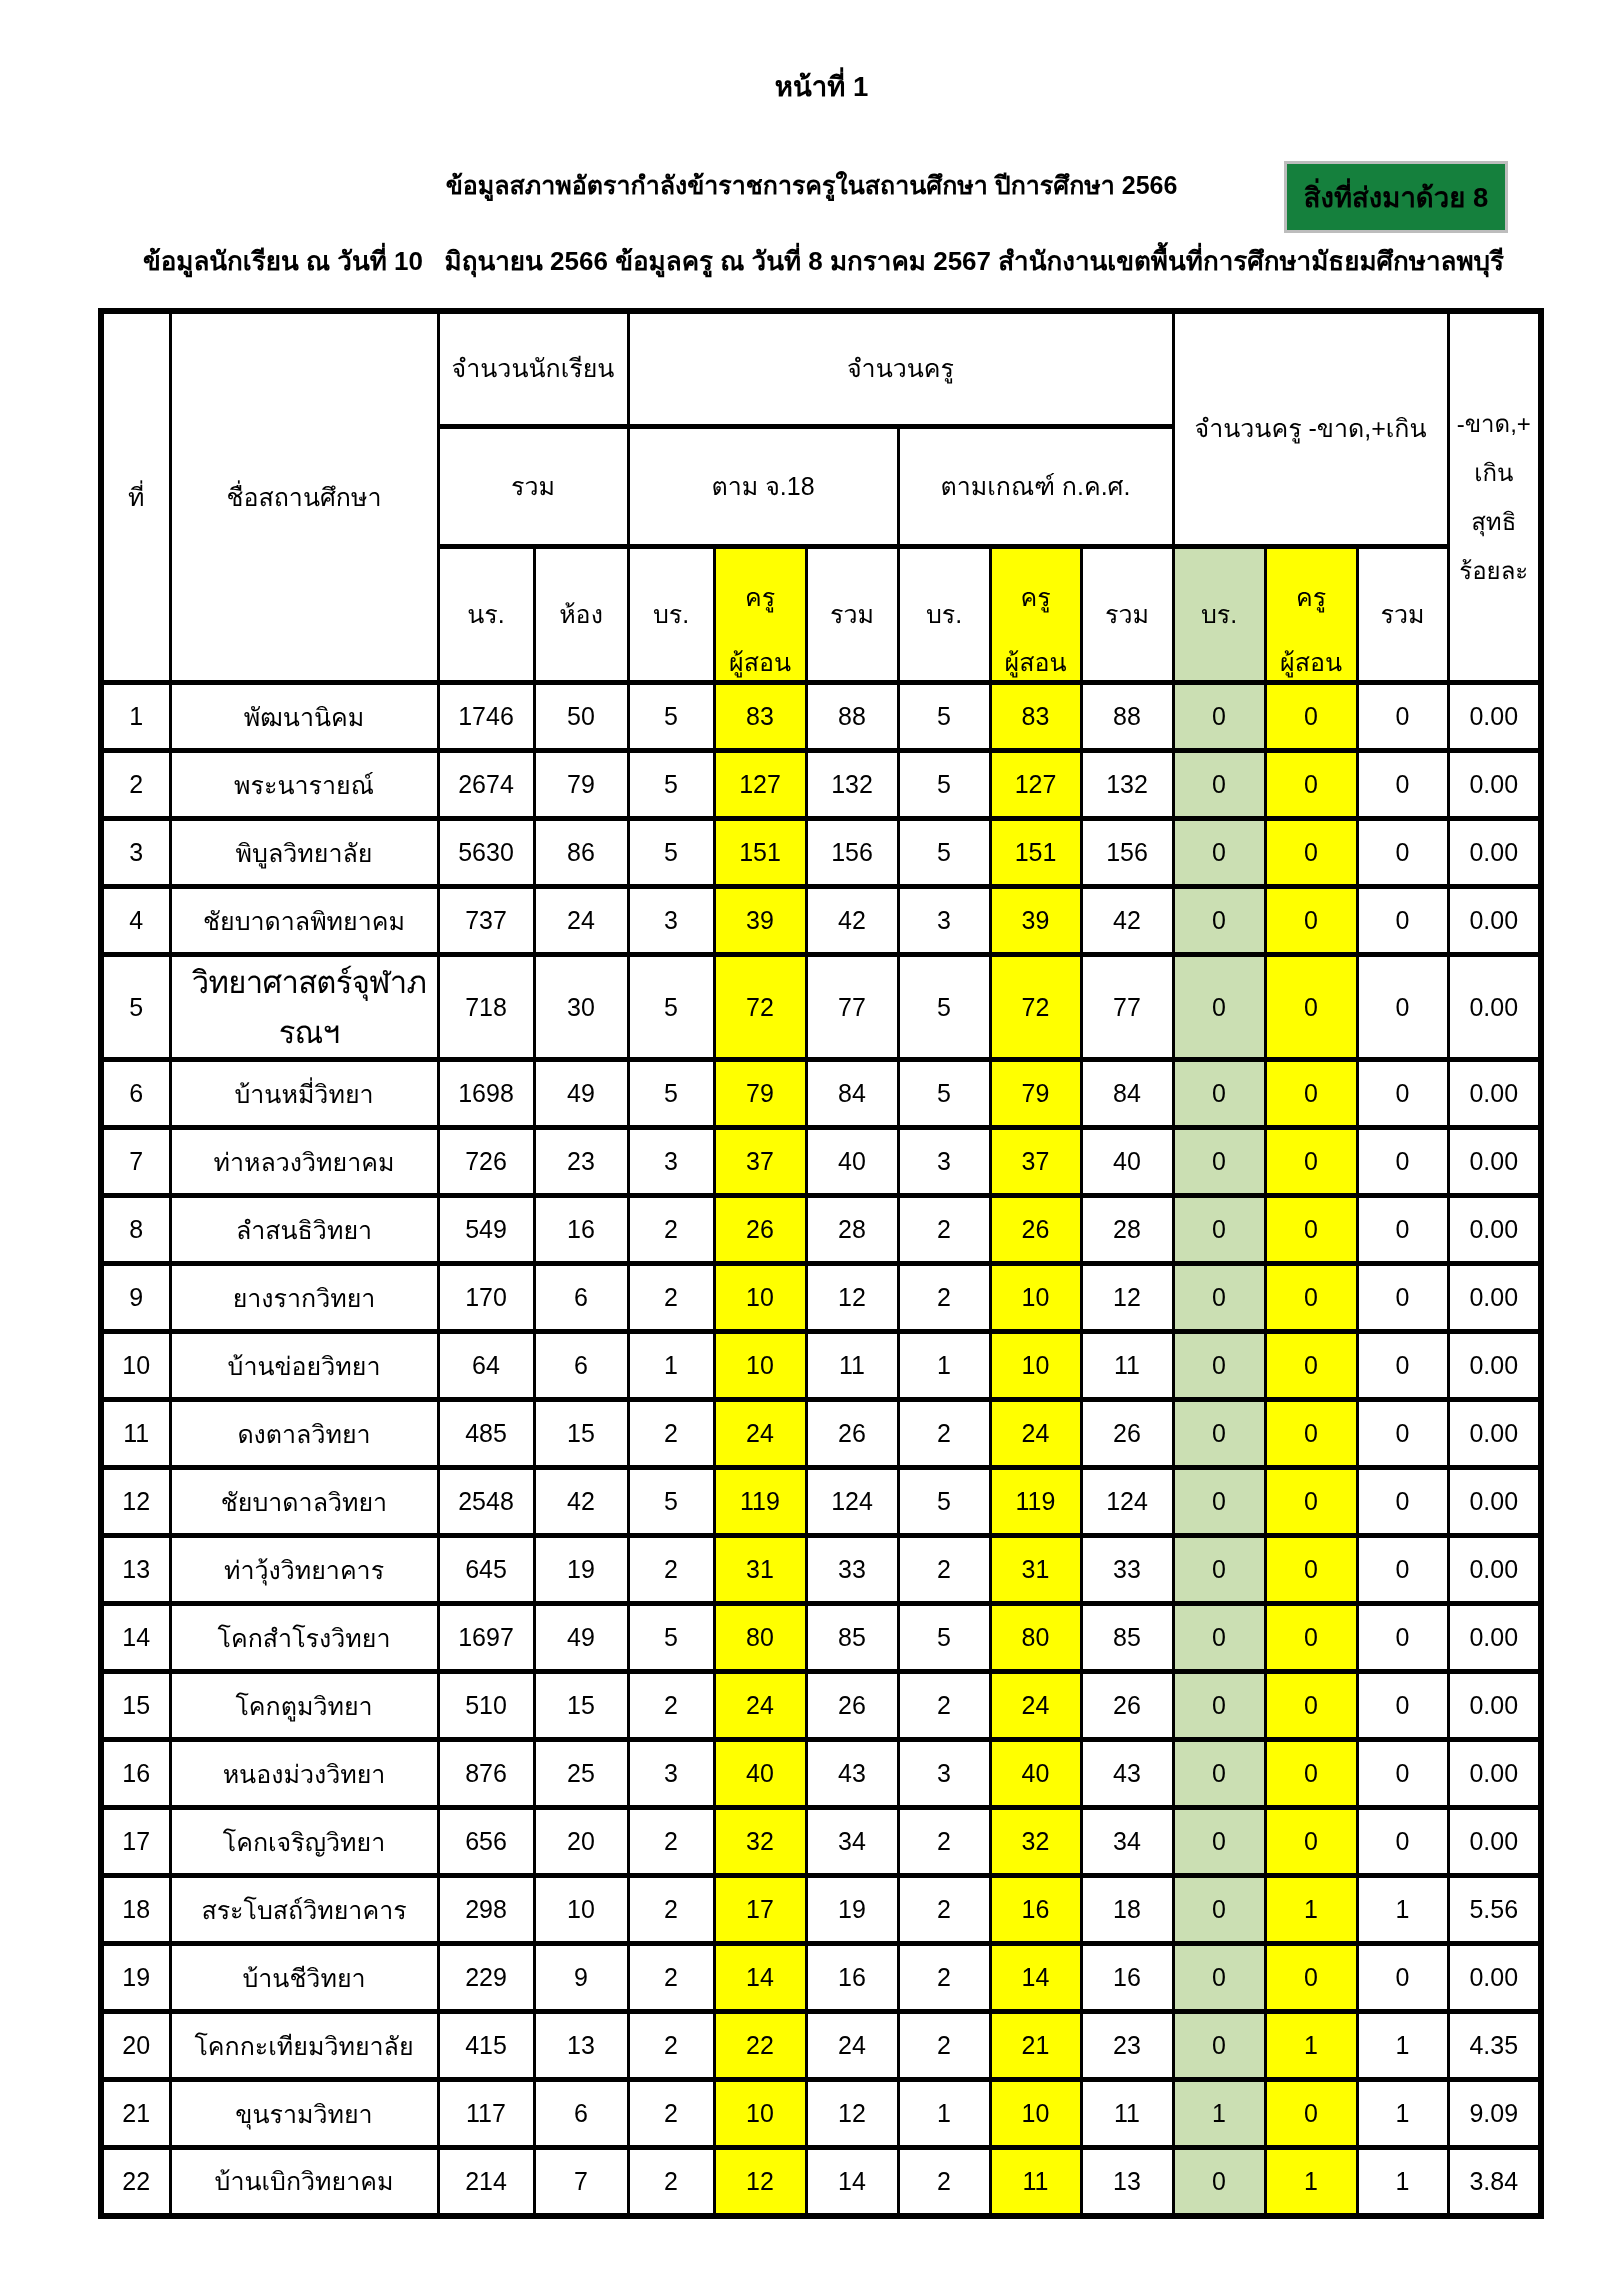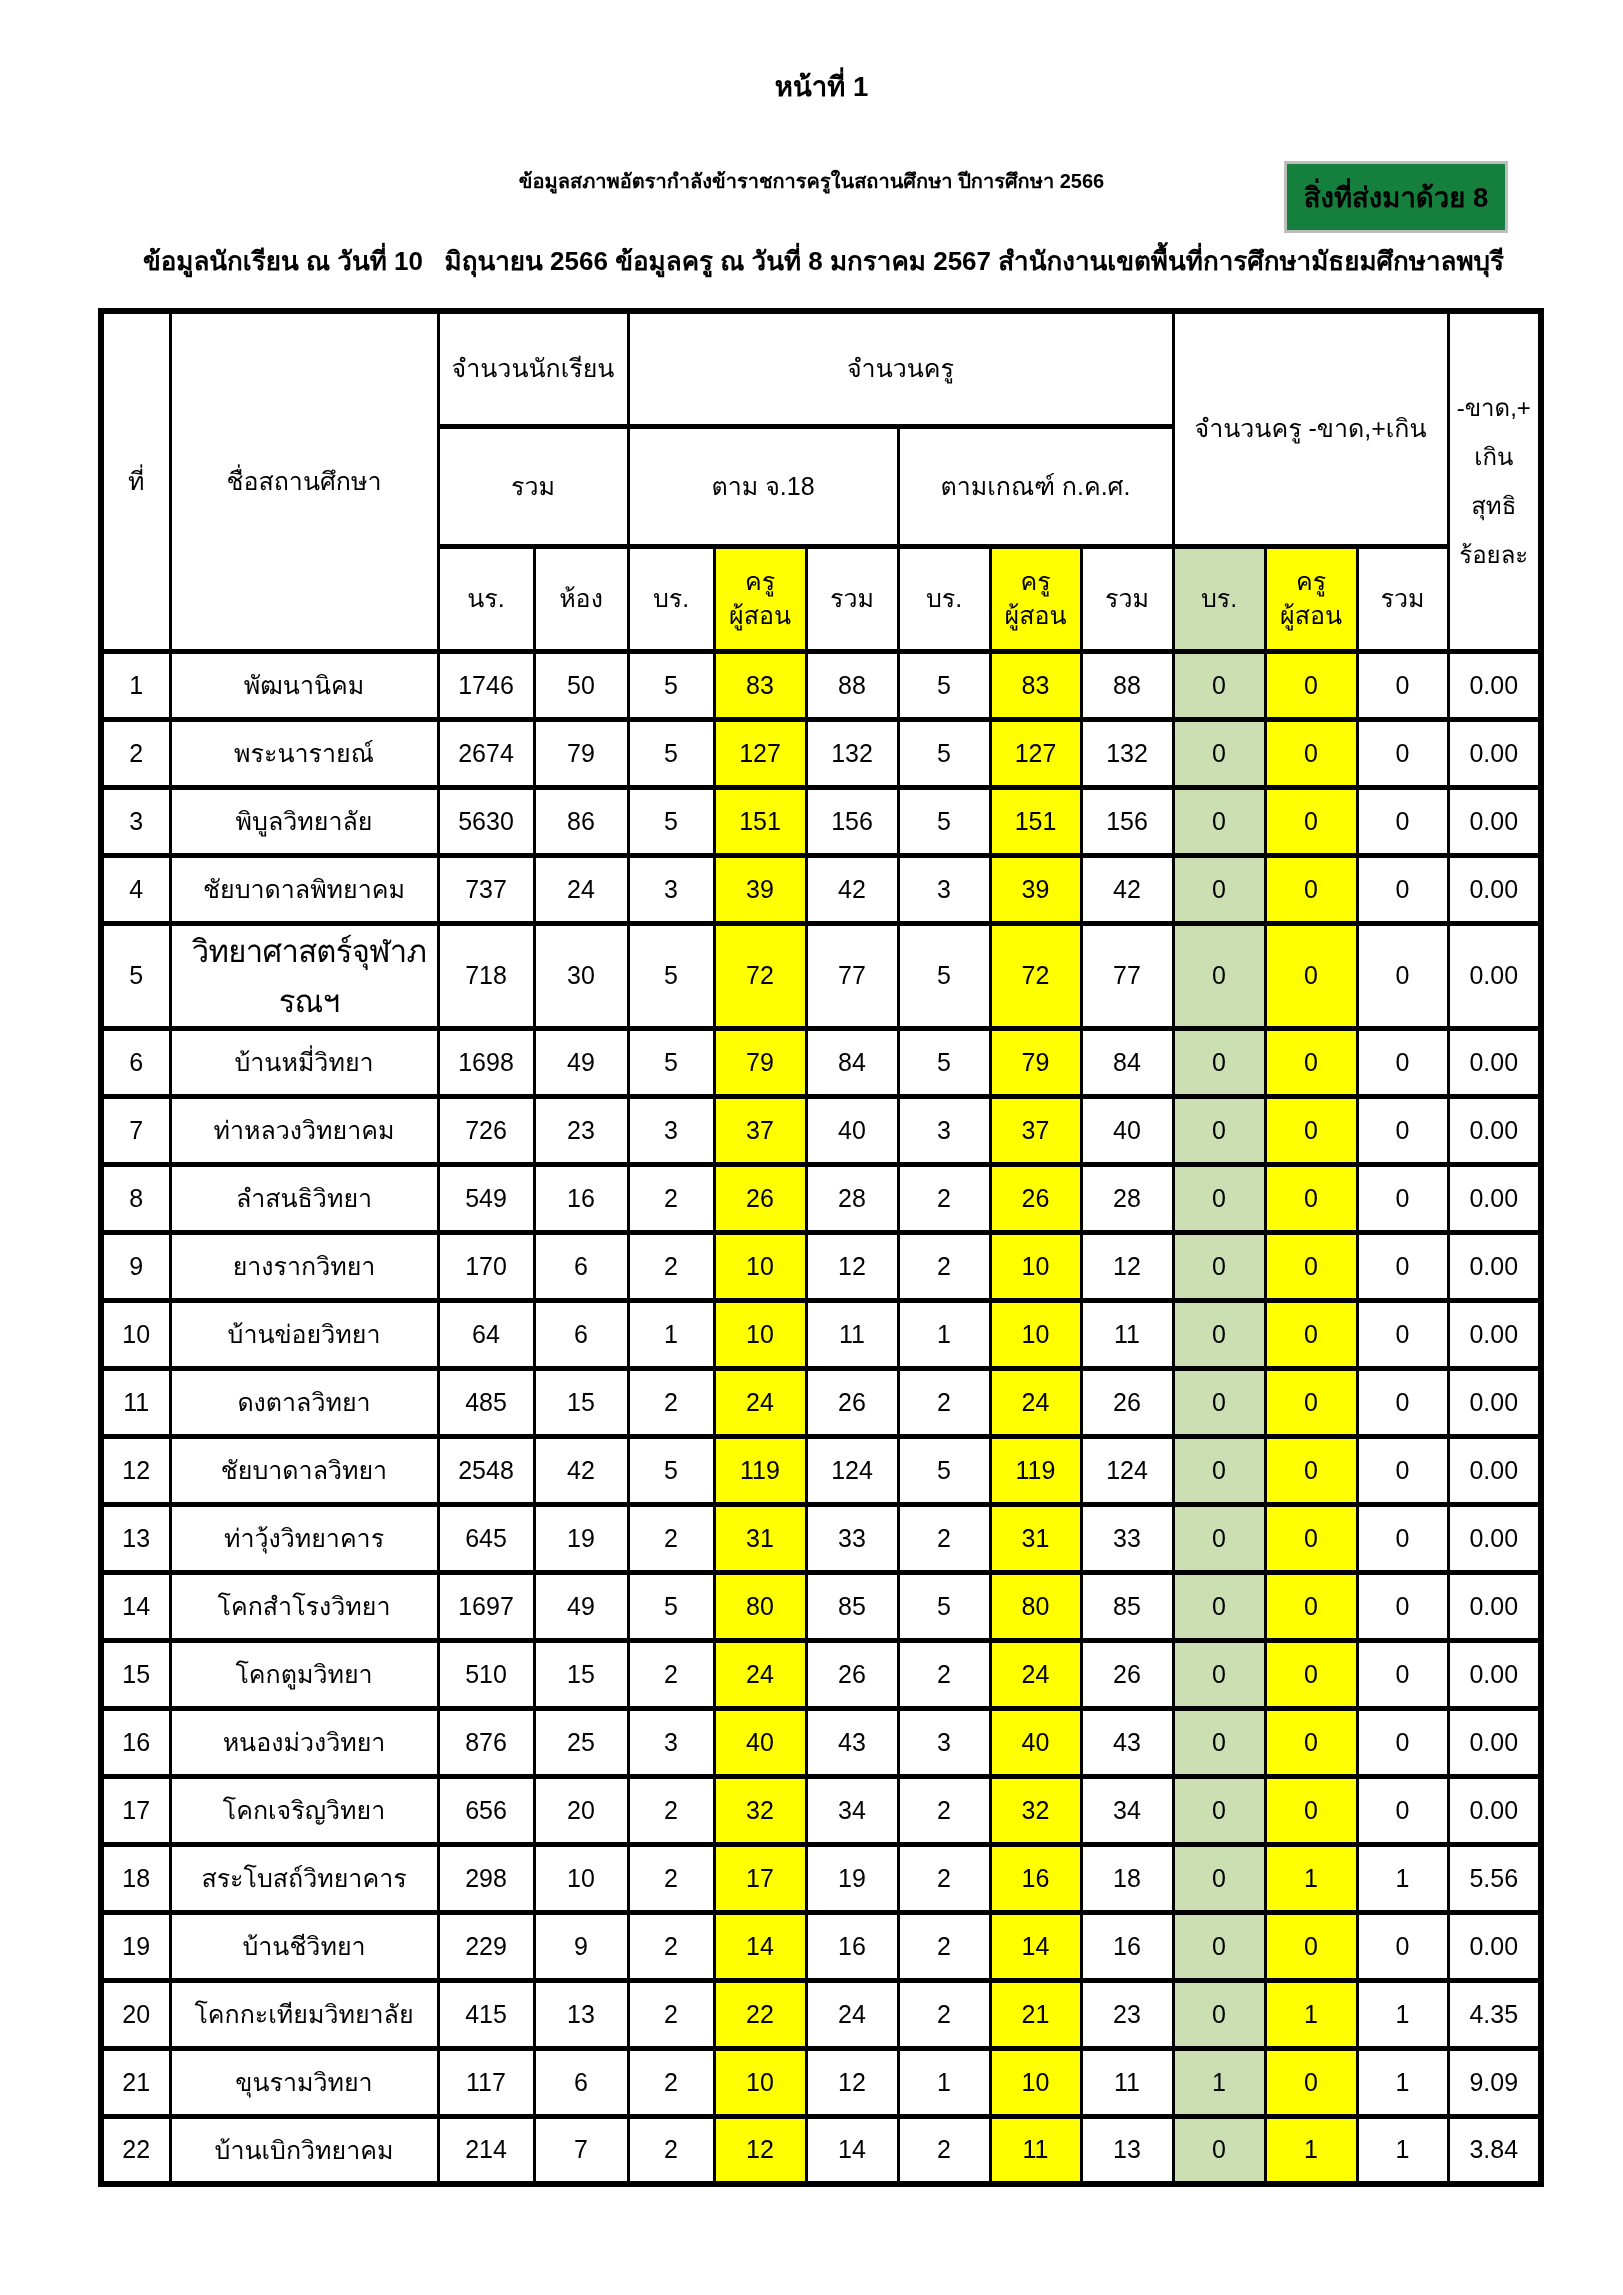--- a/index.html
+++ b/index.html
@@ -7,21 +7,21 @@
   body {
     width:1623px; height:2295px; background:#ffffff; position:relative;
     font-family:"Liberation Sans", sans-serif; color:#000;
   }
   .page-label {
     position:absolute; top:64px; left:0; width:1623px;
     text-align:center; font-size:27.5px; font-weight:bold;padding-left:20px;
   }
   .doc-title {
     position:absolute; top:165px; left:0; width:1623px;
-    text-align:center; font-size:20px; font-weight:bold;
+    text-align:center; font-size:25px; font-weight:bold;
   }
   .attachment-box {
     position:absolute; top:161px; left:1284px; width:224px; height:72px;
     background:#15803d; border:3.9px solid #bdbdbd;
     display:flex; align-items:center; justify-content:center;
     font-size:27.5px; font-weight:bold;
   }
   .subtitle {
     position:absolute; top:240px; left:12px; width:1623px;
     text-align:center; font-size:26px; font-weight:bold; white-space:pre;
@@ -37,21 +37,21 @@
     font-weight:normal; font-size:25px; overflow:hidden;
   }
   thead th { font-size:24px; line-height:1.55; }
   tr.h1 { height:115px; } tr.h2 { height:120px; } tr.h3 { height:105px; }
   tbody tr { height:68px; }
   td.name { text-align:left; padding-left:7.9px; font-size:24px; }
   td.name.big { font-size:31px; padding-left:10px; letter-spacing:-0.7px; }
   .yellow { background:#FFFF00; }
   .green  { background:#CBDFB3; }
   .pct-head div { line-height:2.05; font-size:24px; }
-  .two-line div { line-height:1.35; }
+  .two-line div { line-height:1.35;margin-top:32px; }
 </style>
 </head>
 <body>
 
 <div class="page-label">หน้าที่ 1</div>
 
 <div class="doc-title">ข้อมูลสภาพอัตรากำลังข้าราชการครูในสถานศึกษา ปีการศึกษา 2566</div>
 
 <div class="attachment-box">
   <span>สิ่งที่ส่งมาด้วย 8</span>

